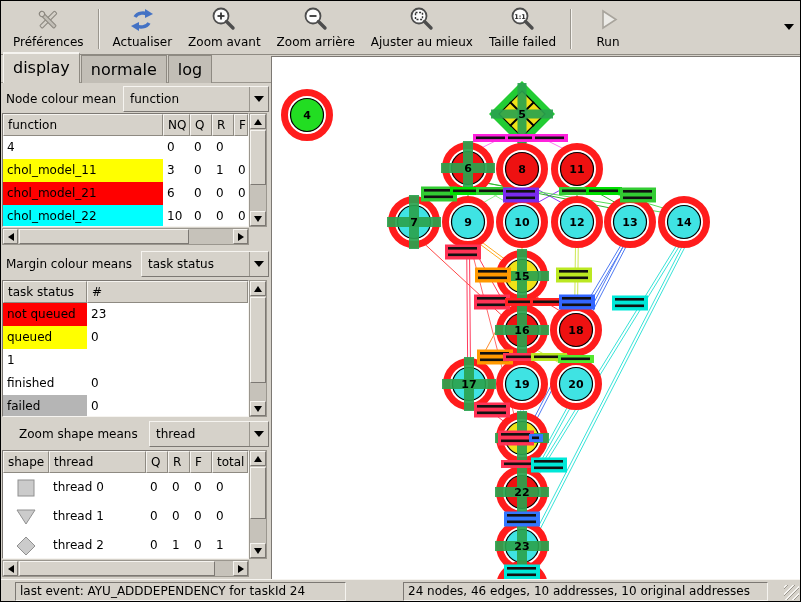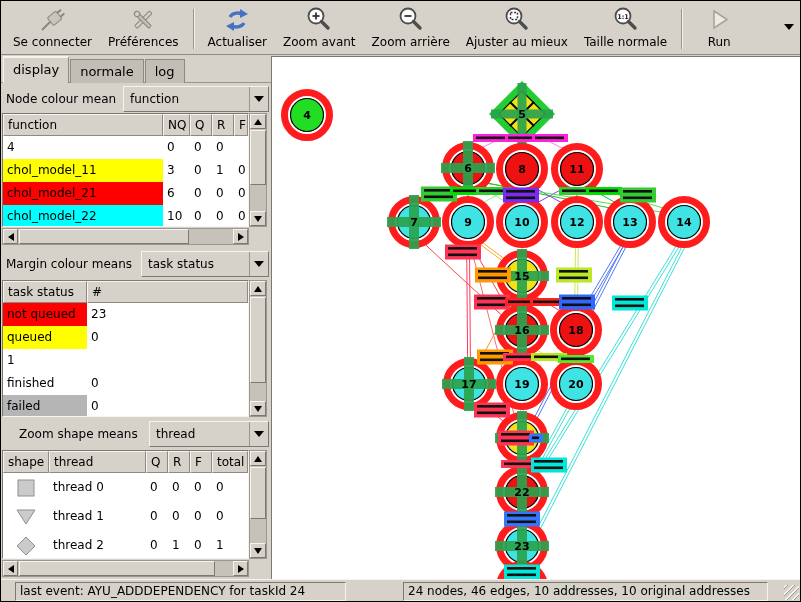--- a/index.html
+++ b/index.html
@@ -14,21 +14,21 @@
   .tbtn{display:flex;flex-direction:column;align-items:center;justify-content:flex-end;
     padding:1px 7px;border:1px solid transparent;cursor:default;}
   .tbtn .ticon{height:28px;display:flex;align-items:center;justify-content:center;}
   .tbtn .tlabel{font-size:12px;white-space:nowrap;margin-top:1px;}
   .tsep{width:1px;height:40px;background:#9a968e;margin:0 6px 2px 6px;box-shadow:1px 0 0 #f4f2ee;}
   .toverflow{margin-left:auto;align-self:center;width:18px;height:20px;display:flex;align-items:center;justify-content:center;}
   .toverflow .arr-dn{border-left:5px solid transparent;border-right:5px solid transparent;border-top:6px solid #000;}
   
   .left-panel{position:absolute;left:0;top:55px;width:270px;height:525px;background:#d6d2ca;}
   .tabs{position:absolute;left:0;top:0;height:27px;width:270px;border-bottom:1px solid #9a968e;display:flex;align-items:flex-end;padding-left:2px;box-sizing:border-box;}
-  .tab{padding:4px 9px 4px 9px;border:1px solid #8e8a82;border-bottom:none;background:#c2beb6;margin-right:1px;font-size:13px;position:relative;top:1px;}
+  .tab{padding:4px 9px 4px 9px;border:1px solid #8e8a82;border-bottom:none;background:#c2beb6;margin-right:1px;font-size:16px;position:relative;top:1px;}
   .tab.active{background:#d6d2ca;border-top:2px solid #f6f4f0;border-left:1px solid #f6f4f0;padding-bottom:6px;top:1px;z-index:2;}
   .secrow{position:absolute;left:0;width:270px;height:28px;}
   .seclabel{position:absolute;left:5px;top:7px;white-space:nowrap;overflow:hidden;}
   .combo{position:absolute;top:1px;height:26px;background:#d6d2ca;
     border:1px solid;border-color:#f6f4f0 #7c7873 #7c7873 #f6f4f0;box-sizing:border-box;
     display:flex;align-items:center;}
   .combo .combo-val{flex:1;padding-left:6px;white-space:nowrap;overflow:hidden;}
   .combo .combo-arrow{width:18px;height:100%;display:flex;align-items:center;justify-content:center;border-left:1px solid #9a968e;}
   .combo .combo-arrow i{border-left:5px solid transparent;border-right:5px solid transparent;border-top:6px solid #000;}
   .table{position:absolute;background:#fff;border:1px solid;border-color:#7c7873 #f6f4f0 #f6f4f0 #7c7873;box-sizing:border-box;overflow:hidden;}
@@ -62,33 +62,20 @@
   .grip{position:absolute;right:3px;top:5px;width:15px;height:15px;
     background:repeating-linear-gradient(315deg,transparent 0 3px,#9a968e 3px 4px,#f6f4f0 4px 5px);}
 </style>
 </head>
 <body>
 
 <div class="toolbar">
   <div class="tbtn">
     <span class="ticon">
       <svg width="28" height="28" viewBox="0 0 28 28">
-          <line x1="4" y1="24" x2="12" y2="16" stroke="#8a867e" stroke-width="2"></line>
-          <g transform="rotate(-40 17 12)">
-            <rect x="11" y="7" width="11" height="10" rx="1.5" fill="#c9c5bd" stroke="#8a867e"></rect>
-            <line x1="22" y1="9.5" x2="27" y2="9.5" stroke="#8a867e" stroke-width="2"></line>
-            <line x1="22" y1="14.5" x2="27" y2="14.5" stroke="#8a867e" stroke-width="2"></line>
-          </g>
-        </svg>
-    </span>
-    <span class="tlabel">Se connecter</span>
-  </div>
-  <div class="tbtn">
-    <span class="ticon">
-      <svg width="28" height="28" viewBox="0 0 28 28">
           <g transform="rotate(45 14 14)">
             <rect x="12.2" y="3" width="3.6" height="21" rx="1" fill="#d4d0c8" stroke="#8a867e"></rect>
           </g>
           <g transform="rotate(-45 14 14)">
             <rect x="12.2" y="3" width="3.6" height="21" rx="1" fill="#c2beb6" stroke="#8a867e"></rect>
             <circle cx="14" cy="5.5" r="2.6" fill="#d6d2ca" stroke="#8a867e"></circle>
           </g>
         </svg>
     </span>
     <span class="tlabel">Préférences</span>
@@ -137,21 +124,21 @@
     <span class="tlabel">Ajuster au mieux</span>
   </div>
   <div class="tbtn">
     <span class="ticon">
       <svg width="28" height="28" viewBox="0 0 28 28">
           <circle cx="11" cy="10" r="7.5" fill="#fcfcfc" stroke="#4d4d4d" stroke-width="1.8"></circle>
           <text x="11" y="12.5" text-anchor="middle" font-size="6.5" font-weight="bold" fill="#222" font-family="DejaVu Sans,sans-serif">1:1</text>
           <line x1="16.5" y1="15.5" x2="23" y2="22" stroke="#4d4d4d" stroke-width="3.4" stroke-linecap="round"></line>
         </svg>
     </span>
-    <span class="tlabel">Taille normale</span>
+    <span class="tlabel">Taille failed</span>
   </div>
   <div class="tsep"></div>
   <div class="tbtn" style="padding:1px 16px;">
     <span class="ticon">
       <svg width="28" height="28" viewBox="0 0 28 28">
           <polygon points="9,5 22,13.5 9,22" fill="#ecebe7" stroke="#a8a49c" stroke-width="1.6"></polygon>
         </svg>
     </span>
     <span class="tlabel">Run</span>
   </div>

